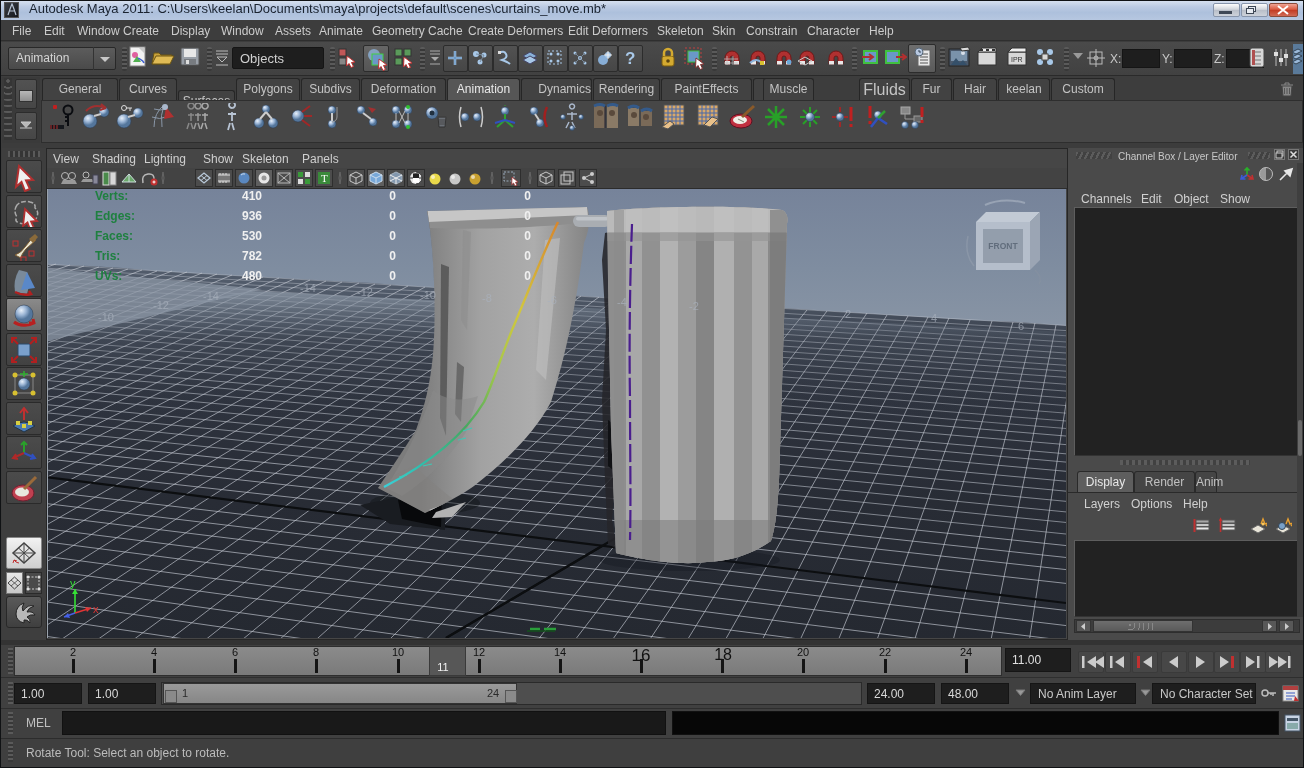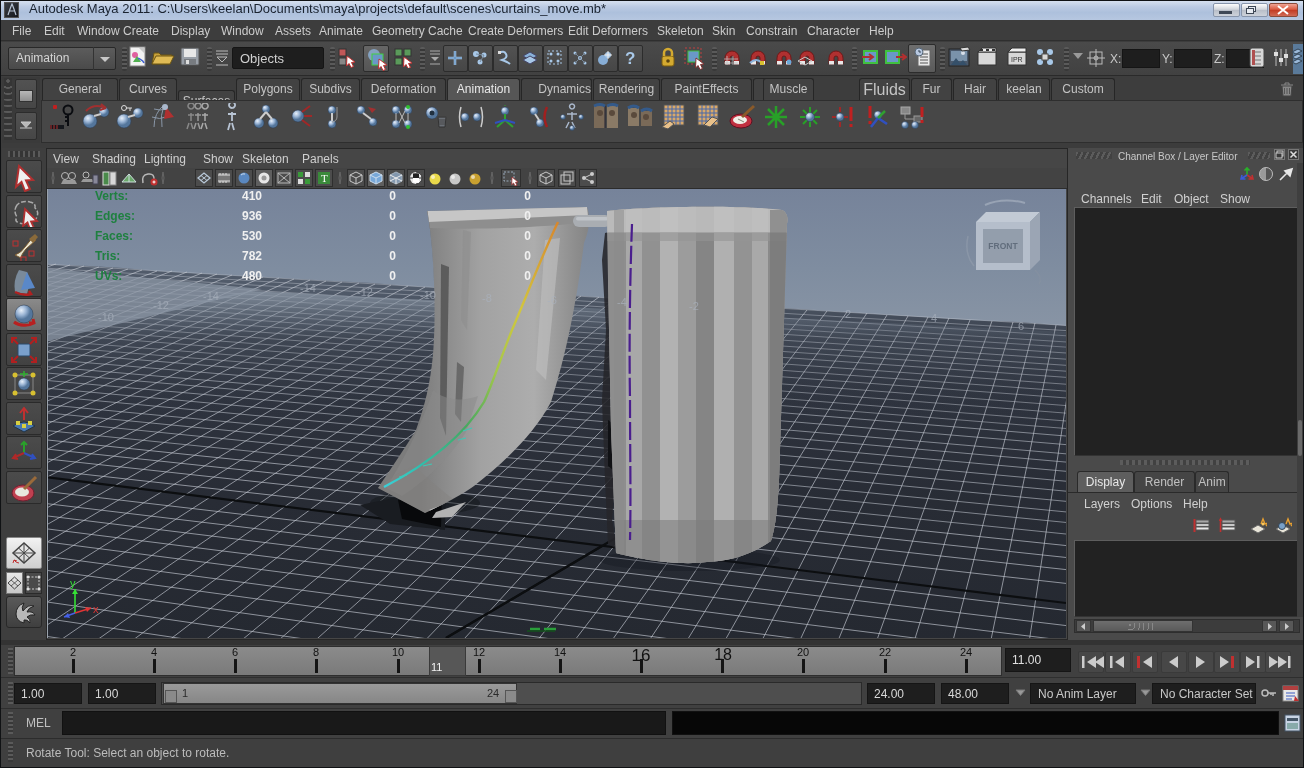--- a/index.html
+++ b/index.html
@@ -864,21 +864,21 @@
     <path d="M2 14 L11 5 M11 5 l-1 4 m1 -4 l-4 1 M9 7 l3 3 2 -7 -7 2 z" stroke="#e8e8e8" stroke-width="1.6" fill="#e8e8e8"></path>
   </svg>
 <div class="abs" style="left:1081px;top:192px;font-size:12px;color:#d0d0d0">Channels</div>
 <div class="abs" style="left:1141px;top:192px;font-size:12px;color:#d0d0d0">Edit</div>
 <div class="abs" style="left:1174px;top:192px;font-size:12px;color:#d0d0d0">Object</div>
 <div class="abs" style="left:1220px;top:192px;font-size:12px;color:#d0d0d0">Show</div>
 <div class="abs" style="left:1074px;top:207px;width:226px;height:249px;background:#222222;border:1px solid #5e5e5e;border-right-color:#333;border-bottom-color:#333"></div>
 <div class="abs" style="left:1120px;top:460px;width:130px;height:5px;background:repeating-linear-gradient(90deg,#5c5c5c 0 3px,#414141 3px 6px)"></div>
 <div class="abs" style="left:1077px;top:471px;width:57px;height:21px;background:#5e5e5e;border:1px solid #2a2a2a;border-bottom:none;border-radius:3px 3px 0 0;text-align:center;font-size:12px;line-height:20px;color:#e8e8e8">Display</div>
 <div class="abs" style="left:1134px;top:471px;width:61px;height:21px;background:#454545;border:1px solid #2a2a2a;border-bottom:none;border-radius:3px 3px 0 0;text-align:center;font-size:12px;line-height:20px;color:#c0c0c0">Render</div>
-<div class="abs" style="left:1195px;top:471px;width:34px;height:21px;background:#454545;border:1px solid #2a2a2a;border-bottom:none;border-radius:3px 3px 0 0;text-align:center;font-size:12px;line-height:20px;color:#c0c0c0">Anim</div>
+<div class="abs" style="left:1195px;top:471px;width:22px;height:21px;background:#454545;border:1px solid #2a2a2a;border-bottom:none;border-radius:3px 3px 0 0;text-align:center;font-size:12px;line-height:20px;color:#c0c0c0">Anim</div>
 <div class="abs" style="left:1068px;top:492px;width:235px;height:1px;background:#2a2a2a"></div>
 <div class="abs" style="left:1084px;top:497px;font-size:12px;color:#d0d0d0">Layers</div>
 <div class="abs" style="left:1131px;top:497px;font-size:12px;color:#d0d0d0">Options</div>
 <div class="abs" style="left:1183px;top:497px;font-size:12px;color:#d0d0d0">Help</div>
 <svg class="abs" style="left:1193px;top:517px" width="18" height="18">
     <rect x="3" y="10" width="13" height="3" fill="#e8e8e8" stroke="#555"></rect>
     <rect x="3" y="6.5" width="13" height="3" fill="#c8c8c8" stroke="#555"></rect>
     <rect x="3" y="3" width="13" height="3" fill="#a8a8a8" stroke="#555"></rect>
     <path d="M1.5 2 v13" stroke="#c03030" stroke-width="2"></path>
   </svg>
@@ -938,21 +938,21 @@
 <div class="abs" style="left:640px;top:659px;width:2.5px;height:14px;background:#141414"></div>
 <div class="abs" style="left:712px;top:646px;width:20px;text-align:right;font-size:16px;color:#111">18</div>
 <div class="abs" style="left:721px;top:659px;width:2.5px;height:14px;background:#141414"></div>
 <div class="abs" style="left:793px;top:646px;width:20px;text-align:center;font-size:11px;color:#111">20</div>
 <div class="abs" style="left:802px;top:659px;width:2.5px;height:14px;background:#141414"></div>
 <div class="abs" style="left:875px;top:646px;width:20px;text-align:center;font-size:11px;color:#111">22</div>
 <div class="abs" style="left:884px;top:659px;width:2.5px;height:14px;background:#141414"></div>
 <div class="abs" style="left:956px;top:646px;width:20px;text-align:center;font-size:11px;color:#111">24</div>
 <div class="abs" style="left:965px;top:659px;width:2.5px;height:14px;background:#141414"></div>
 <div class="abs" style="left:429px;top:646px;width:37px;height:30px;background:#575757;border:1px solid #3a3a3a"></div>
-<div class="abs" style="left:431px;top:661px;width:24px;font-size:11px;color:#f2f2f2">11</div>
+<div class="abs" style="left:431px;top:661px;width:24px;text-align:center;font-size:11px;color:#f2f2f2">11</div>
 <div class="abs field" style="left:1005px;top:648px;width:66px;height:24px;font-size:12px;color:#e0e0e0;line-height:23px;padding-left:6px">11.00</div>
 <div class="abs" style="left:1078px;top:651px;width:26px;height:22px;background:#474747;border:1px solid #3a3a3a;border-radius:2px"></div>
 <svg class="abs" style="left:1080px;top:653px" width="26" height="18">
     <rect x="2" y="3" width="2.5" height="12" fill="#ccc"></rect>
     <path d="M16 3 L16 15 L7 9 Z" fill="#ccc"></path>
     <path d="M24 3 L24 15 L15 9 Z" fill="#ccc"></path>
   </svg>
 <div class="abs" style="left:1105px;top:651px;width:26px;height:22px;background:#474747;border:1px solid #3a3a3a;border-radius:2px"></div>
 <svg class="abs" style="left:1107px;top:653px" width="26" height="18">
     <rect x="3" y="3" width="2.5" height="12" fill="#ccc"></rect>

